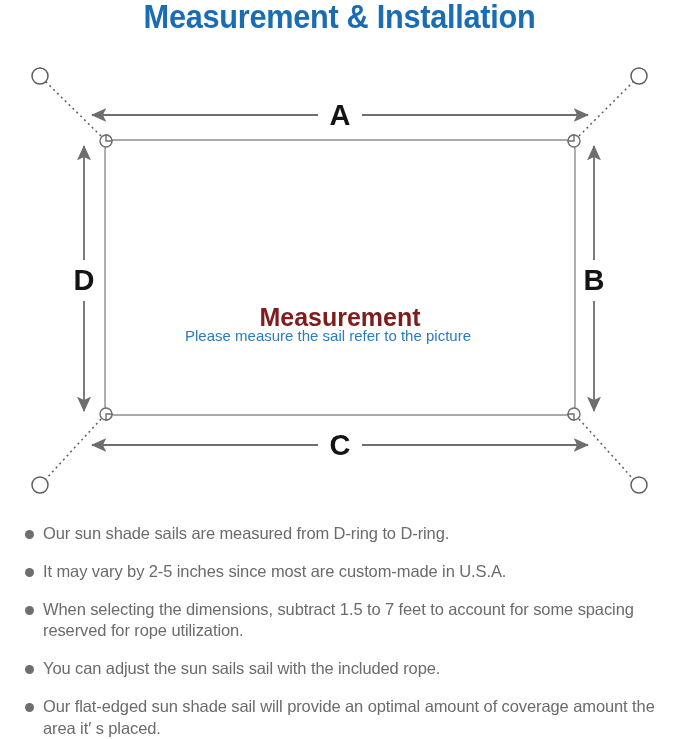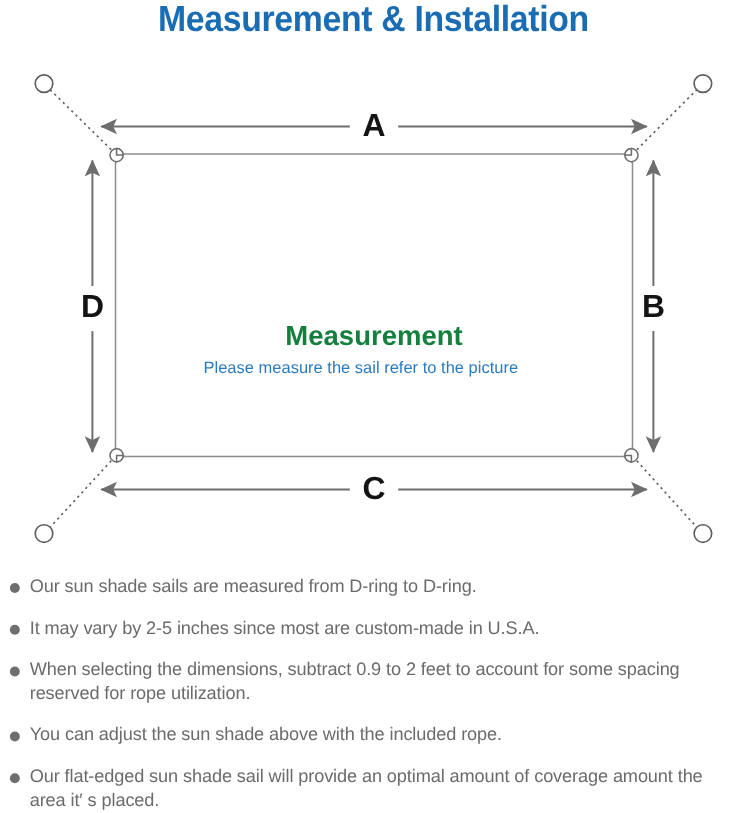--- a/index.html
+++ b/index.html
@@ -54,26 +54,26 @@
     line-height: 1;
     text-align: center;
     transform: translate(-50%, -50%);
     background: #ffffff;
     padding: 2px 7px;
   }
 
   .center-title {
     position: absolute;
     left: 340px;
-    top: 261px;
+    top: 272px;
     transform: translate(-50%, -50%);
     font-family: "Liberation Sans", sans-serif;
     font-size: 25px;
     font-weight: bold;
-    color: #15803d;
+    color: #7f1d1d;
     white-space: nowrap;
   }
   .center-sub {
     position: absolute;
     left: 328px;
     top: 290px;
     transform: translate(-50%, -50%);
     font-family: "Liberation Sans", sans-serif;
     font-size: 15px;
     font-weight: normal;
@@ -87,20 +87,21 @@
     top: 523px;
     left: 0;
     width: 679px;
   }
   .note-item {
     display: flex;
     align-items: flex-start;
     margin-bottom: 16px;
     padding-left: 9px;
     padding-right: 4px;
+    margin-left: 16px;
   }
   .note-bullet {
     flex: 0 0 auto;
     width: 9px;
     height: 9px;
     border-radius: 50%;
     background: #6e6e6e;
     margin-top: 7px;
     margin-right: 9px;
   }
@@ -181,26 +182,26 @@
     <span class="note-text">Our sun shade sails are measured from D-ring to D-ring.</span>
   </div>
 
   <div class="note-item">
     <span class="note-bullet"></span>
     <span class="note-text">It may vary by 2-5 inches since most are custom-made in U.S.A.</span>
   </div>
 
   <div class="note-item">
     <span class="note-bullet"></span>
-    <span class="note-text">When selecting the dimensions, subtract 0.9 to 2 feet to account for some spacing reserved for rope utilization.</span>
-  </div>
-
-  <div class="note-item">
-    <span class="note-bullet"></span>
-    <span class="note-text">You can adjust the sun shade above with the included rope.</span>
+    <span class="note-text">When selecting the dimensions, subtract 1.5 to 7 feet to account for some spacing reserved for rope utilization.</span>
+  </div>
+
+  <div class="note-item">
+    <span class="note-bullet"></span>
+    <span class="note-text">You can adjust the sun sails sail with the included rope.</span>
   </div>
 
   <div class="note-item">
     <span class="note-bullet"></span>
     <span class="note-text">Our flat-edged sun shade sail will provide an optimal amount of coverage amount the area it′ s placed.</span>
   </div>
 
 </div>
 
 </body></html>

